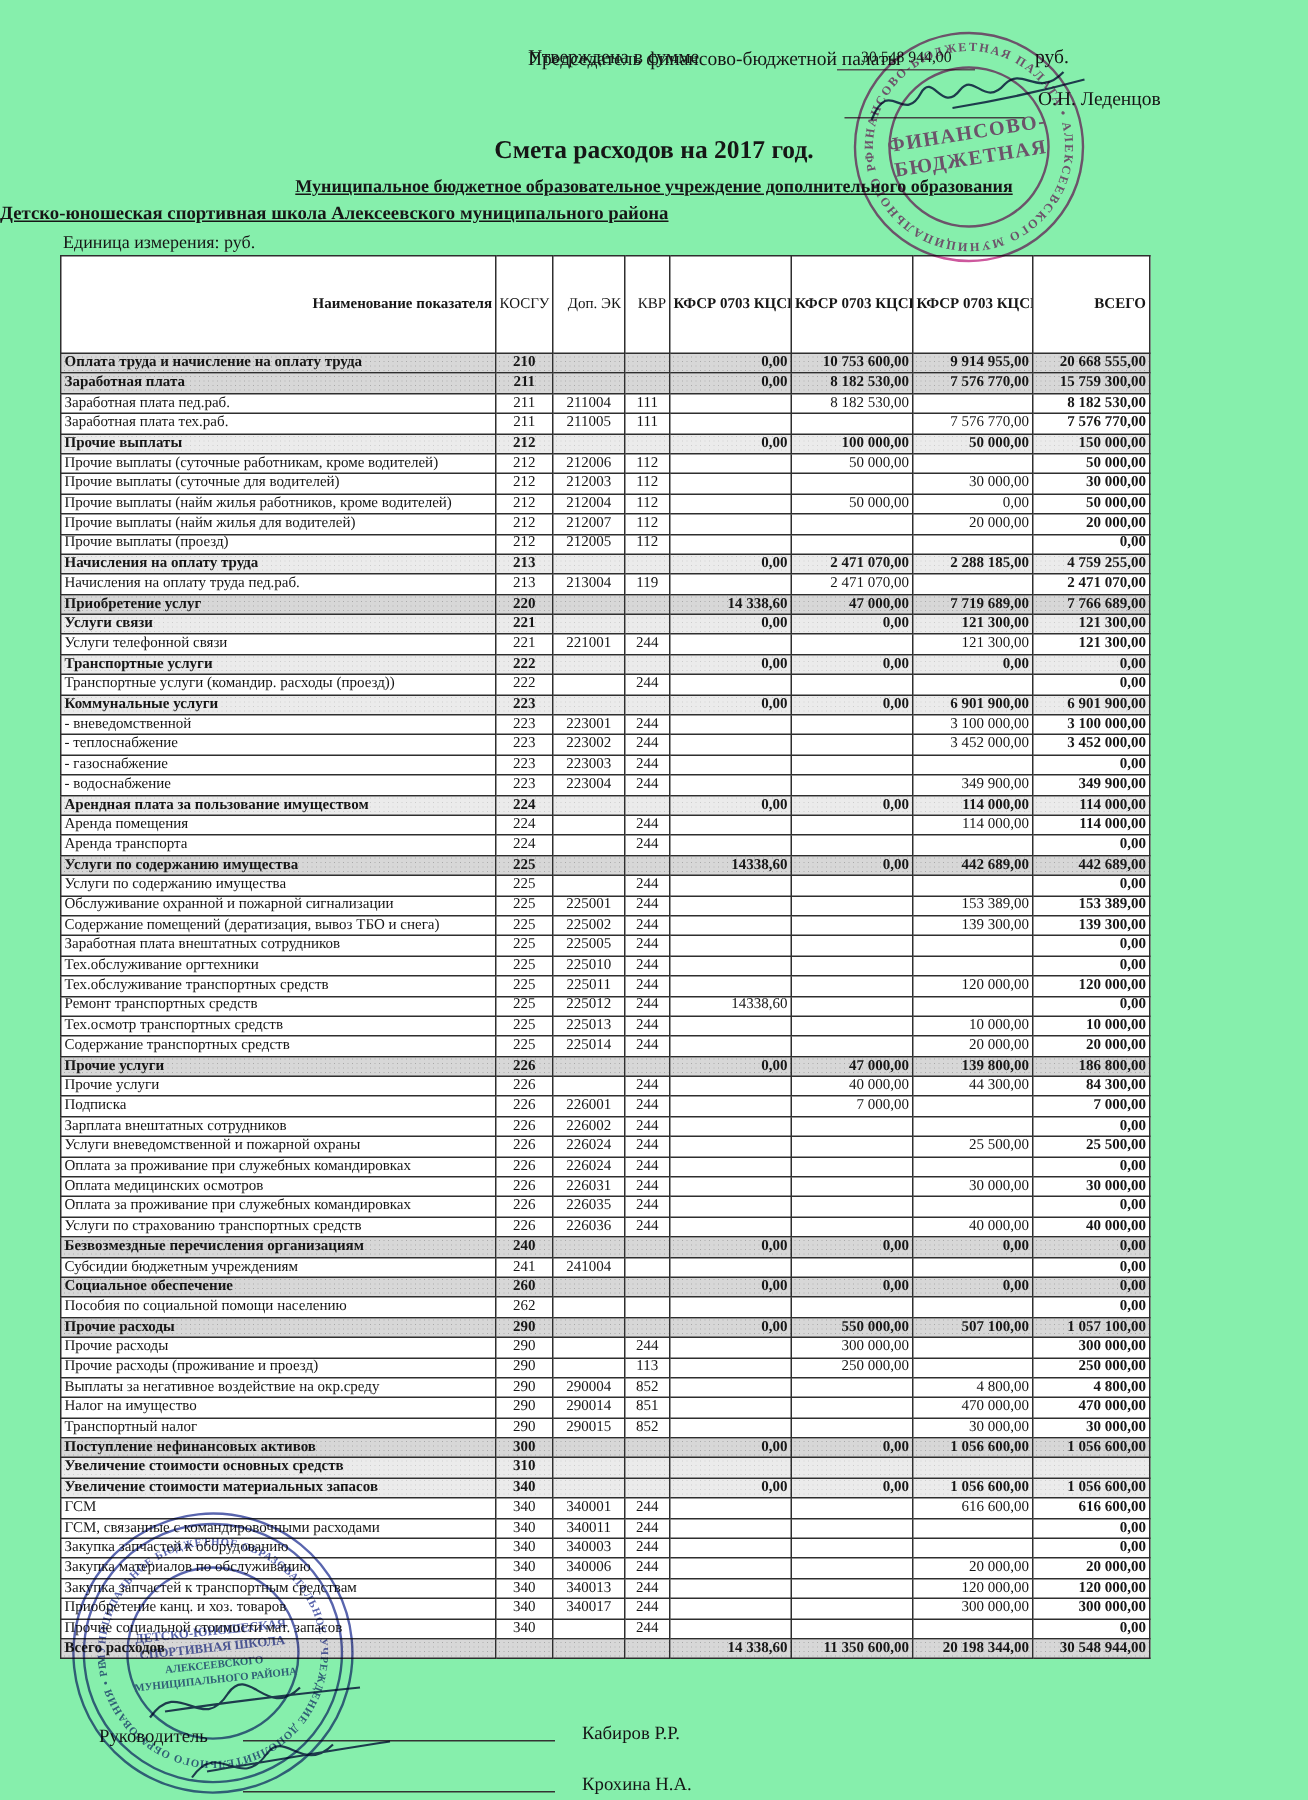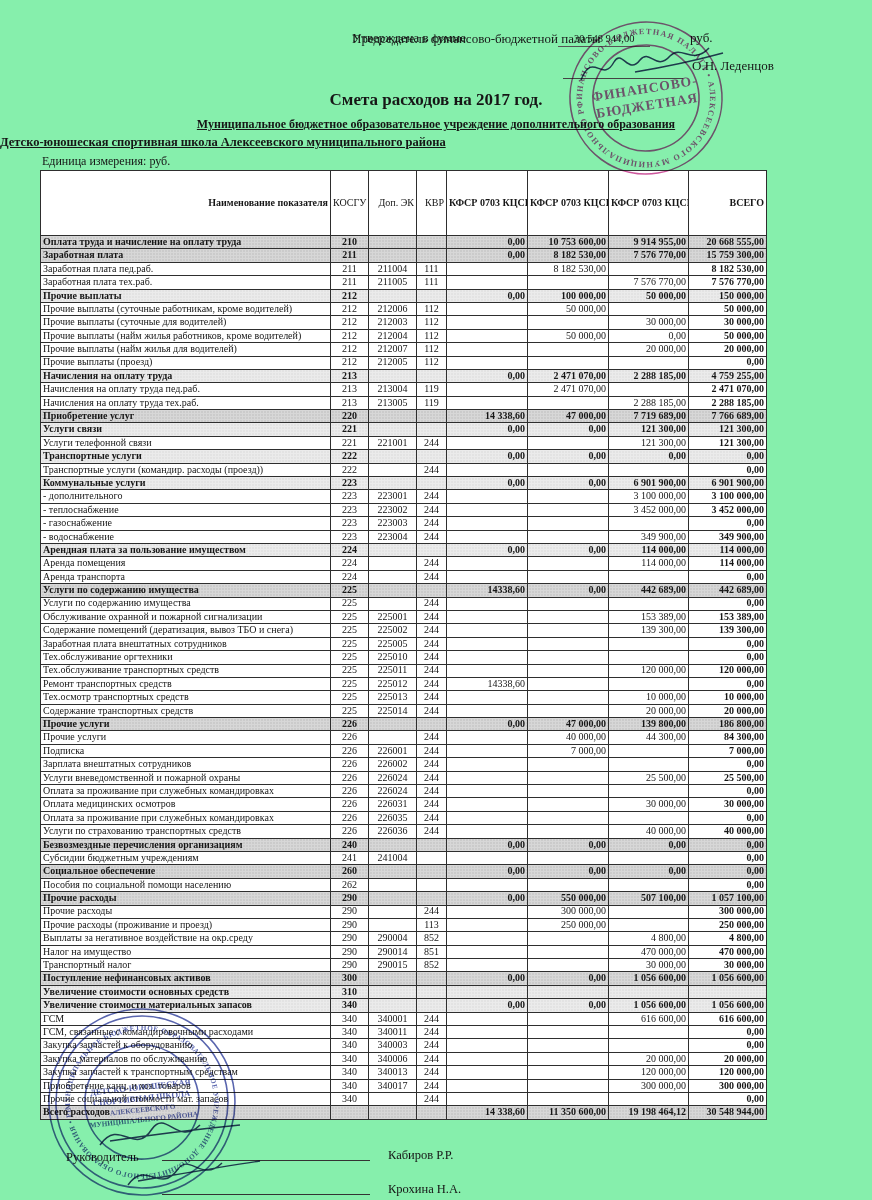--- a/index.html
+++ b/index.html
@@ -215,30 +215,20 @@
         <tr>
           <td class="cell-name">Начисления  на оплату труда      пед.раб.</td>
           <td class="cell-code">213</td>
           <td class="cell-code">213004</td>
           <td class="cell-code">119</td>
           <td class="cell-num"></td>
           <td class="cell-num">2 471 070,00</td>
           <td class="cell-num"></td>
           <td class="cell-num cell-total">2 471 070,00</td>
         </tr>
-        <tr>
-          <td class="cell-name">Начисления  на оплату труда      тех.раб.</td>
-          <td class="cell-code">213</td>
-          <td class="cell-code">213005</td>
-          <td class="cell-code">119</td>
-          <td class="cell-num"></td>
-          <td class="cell-num"></td>
-          <td class="cell-num">2 288 185,00</td>
-          <td class="cell-num cell-total">2 288 185,00</td>
-        </tr>
         <tr class="s">
           <td class="cell-name">Приобретение  услуг</td>
           <td class="cell-code">220</td>
           <td class="cell-code"></td>
           <td class="cell-code"></td>
           <td class="cell-num">14 338,60</td>
           <td class="cell-num">47 000,00</td>
           <td class="cell-num">7 719 689,00</td>
           <td class="cell-num cell-total">7 766 689,00</td>
         </tr>
@@ -286,21 +276,21 @@
           <td class="cell-name">Коммунальные  услуги</td>
           <td class="cell-code">223</td>
           <td class="cell-code"></td>
           <td class="cell-code"></td>
           <td class="cell-num">0,00</td>
           <td class="cell-num">0,00</td>
           <td class="cell-num">6 901 900,00</td>
           <td class="cell-num cell-total">6 901 900,00</td>
         </tr>
         <tr>
-          <td class="cell-name">- дополнительного</td>
+          <td class="cell-name">- вневедомственной</td>
           <td class="cell-code">223</td>
           <td class="cell-code">223001</td>
           <td class="cell-code">244</td>
           <td class="cell-num"></td>
           <td class="cell-num"></td>
           <td class="cell-num">3 100 000,00</td>
           <td class="cell-num cell-total">3 100 000,00</td>
         </tr>
         <tr>
           <td class="cell-name">- теплоснабжение</td>
@@ -752,21 +742,21 @@
           <td class="cell-num"></td>
           <td class="cell-num cell-total">0,00</td>
         </tr>
         <tr class="s">
           <td class="cell-name">Всего расходов</td>
           <td class="cell-code"></td>
           <td class="cell-code"></td>
           <td class="cell-code"></td>
           <td class="cell-num">14 338,60</td>
           <td class="cell-num">11 350 600,00</td>
-          <td class="cell-num">19 198 464,12</td>
+          <td class="cell-num">20 198 344,00</td>
           <td class="cell-num cell-total">30 548 944,00</td>
         </tr>
       </tbody>
   </table>
 
   <div class="abs foot-label">Руководитель</div>
   <div class="abs foot-line1"></div>
   <div class="abs foot-name1">Кабиров Р.Р.</div>
   <div class="abs foot-line2"></div>
   <div class="abs foot-name2">Крохина Н.А.</div>

